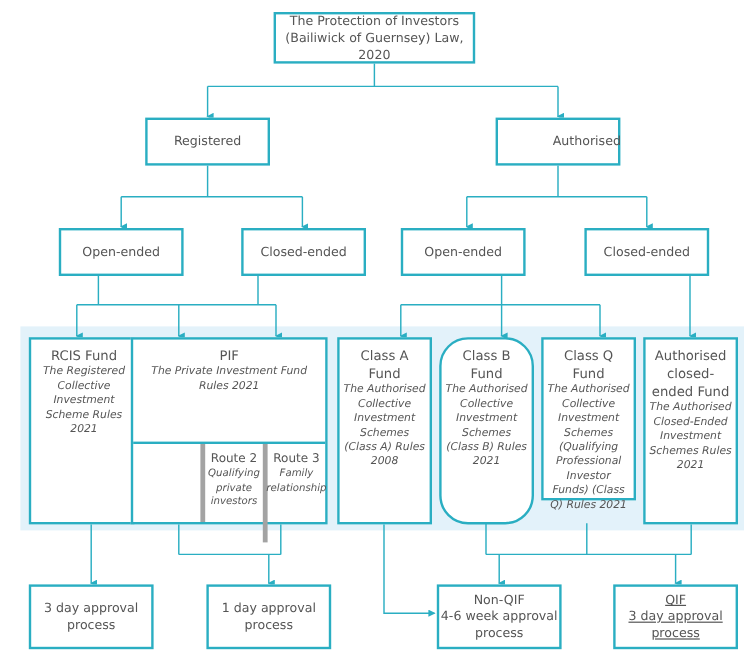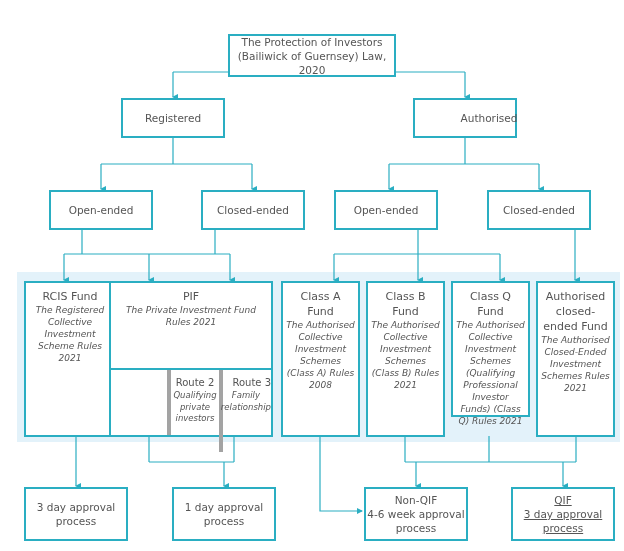--- a/index.html
+++ b/index.html
@@ -67,21 +67,21 @@
     <path d="M224,462 V486" marker-end="url(#arr)"></path>
 
     <path d="M320,436 V511 H362" marker-end="url(#arrR)"></path>
 
     <path d="M405,436 V462 M489,436 V462 M576,436 V462 M405,462 H576"></path>
     <path d="M416,462 V486" marker-end="url(#arr)"></path>
     <path d="M563,462 V486" marker-end="url(#arr)"></path>
   </g>
 </svg>
 
-<div class="box" style="left:228px; top:10px; width:168px; height:43px;margin-top:24px;">
+<div class="box" style="left:228px; top:10px; width:168px; height:43px;">
   <span>The Protection of Investors</span>
   <span>(Bailiwick of Guernsey) Law, 2020</span>
 </div>
 
 <div class="box" style="left:121px; top:98px; width:104px; height:40px;">
   <span>Registered</span>
 </div>
 <div class="box" style="left:413px; top:98px; width:104px; height:40px;padding-left:48px;">
   <span>Authorised</span>
 </div>
@@ -107,31 +107,31 @@
 <div class="box" style="left:109px; top:281px; width:164px; height:156px; justify-content:flex-start;">
   <div style="padding-top:6px; display:flex; flex-direction:column; align-items:center;">
     <span class="title">PIF</span>
     <span class="sub" style="padding:0 6px;">The Private Investment Fund Rules 2021</span>
   </div>
   <div class="pif-divider" style="top:85px;"></div>
   <div class="route" style="left:56px; top:87px; width:52px; height:65px;">
     <span class="title">Route 2</span>
     <span class="sub">Qualifying private investors</span>
   </div>
-  <div class="route" style="left:108px; top:87px; width:52px; height:82px;align-items:flex-end;">
+  <div class="route" style="left:108px; top:87px; width:52px; height:82px;">
     <span class="title">Route 3</span>
     <span class="sub">Family relationship</span>
   </div>
 </div>
 
 <div class="box top-align" style="left:281px; top:281px; width:79px; height:156px; padding-left:3px; padding-right:3px;">
   <span class="title">Class A Fund</span>
   <span class="sub">The Authorised Collective Investment Schemes (Class A) Rules 2008</span>
 </div>
-<div class="box top-align" style="left:366px; top:281px; width:79px; height:156px; padding-left:3px; padding-right:3px;">
+<div class="box top-align" style="left:366px; top:281px; width:79px; height:156px; padding-left:3px; padding-right:3px;border-radius:24px;">
   <span class="title">Class B Fund</span>
   <span class="sub">The Authorised Collective Investment Schemes (Class B) Rules 2021</span>
 </div>
 <div class="box top-align" style="left:451px; top:281px; width:79px; height:136px; padding-left:3px; padding-right:3px;">
   <span class="title">Class Q Fund</span>
   <span class="sub">The Authorised Collective Investment Schemes (Qualifying Professional Investor Funds) (Class Q) Rules 2021</span>
 </div>
 <div class="box top-align" style="left:536px; top:281px; width:79px; height:156px; padding-left:3px; padding-right:3px;">
   <span class="title">Authorised closed-ended Fund</span>
   <span class="sub">The Authorised Closed-Ended Investment Schemes Rules 2021</span>

